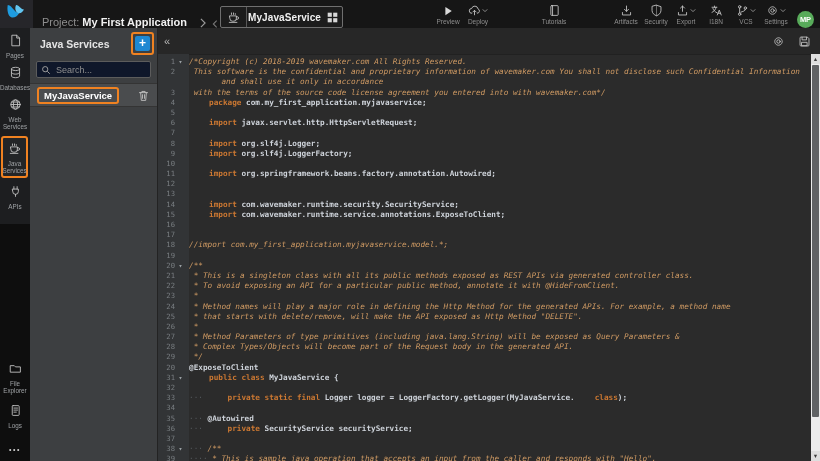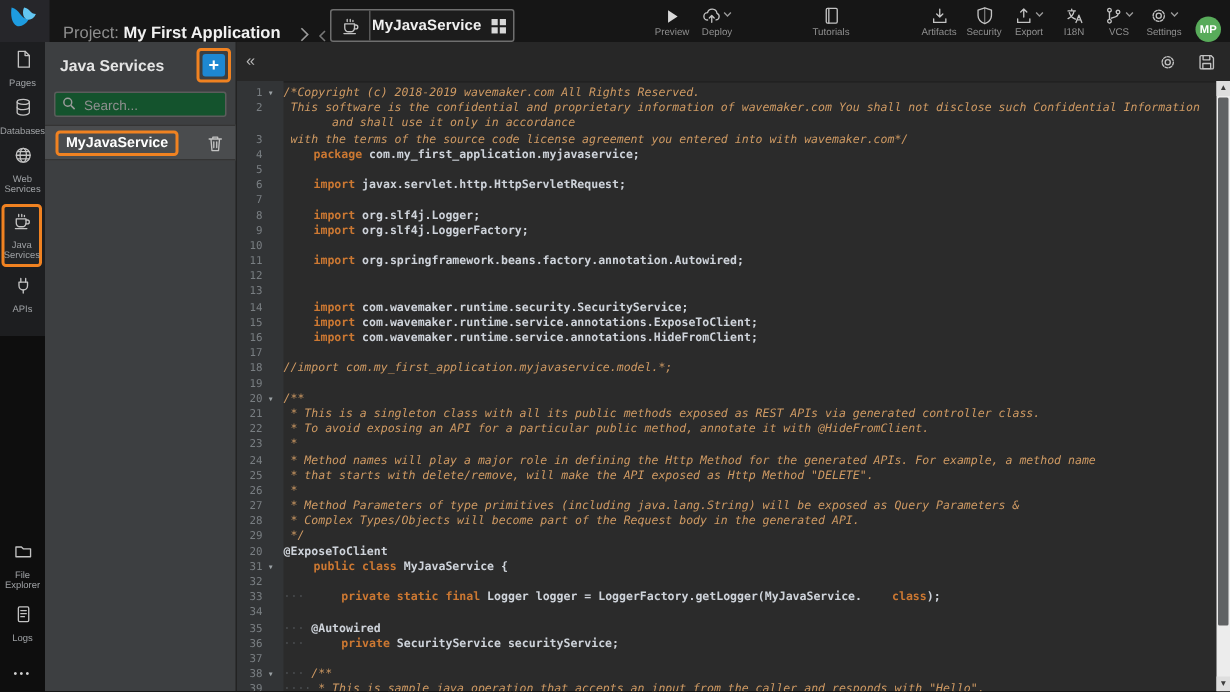--- a/index.html
+++ b/index.html
@@ -35,21 +35,21 @@
   .rail-bottom .rail-item{margin-bottom:9px;}
   .rail-more{color:#d0d0d0;font-size:7px;letter-spacing:1.5px;margin-top:8px;}
 
   
   .panel{position:absolute;left:30px;top:28px;width:128px;bottom:0;background:#3d3f41;border-right:1px solid #232323;box-sizing:border-box;z-index:4;}
   .panel-header{height:27px;display:flex;align-items:center;padding:2px 3px 0 10px;}
   .panel-title{font-size:10.5px;font-weight:bold;color:#e4e4e4;flex:1;}
   .add-wrap{border:2px solid var(--accent,#f08221);border-radius:3px;padding:2px;cursor:pointer;}
   .add-btn{width:15px;height:15px;background:var(--addblue,#1e88d2);color:#fff;font-size:12px;line-height:14px;text-align:center;border-radius:2px;font-weight:bold;}
   .search-row{padding:4px 6px 5px;}
-  .search-box{height:15px;border:1px solid #5c5c5c;border-radius:2px;background:#14532d;display:flex;align-items:center;padding:0 4px;gap:3px;}
+  .search-box{height:15px;border:1px solid #5c5c5c;border-radius:2px;background:#0f172a;display:flex;align-items:center;padding:0 4px;gap:3px;}
   .search-box input{background:transparent;border:0;outline:0;color:#c4c4c4;font-size:9px;width:100%;font-family:"Liberation Sans",sans-serif;}
   .search-box input::placeholder{color:#8f8f8f;}
   .svc-row{height:22px;background:#4a4c4e;border-top:1px solid #343434;border-bottom:1px solid #343434;display:flex;align-items:center;padding:0 7px;cursor:pointer;}
   .svc-name{border:2px solid var(--accent,#f08221);border-radius:3px;color:#fff;font-size:9.5px;font-weight:bold;padding:1px 5px;white-space:nowrap;}
   .svc-trash{margin-left:auto;display:flex;align-items:center;cursor:pointer;}
 
   
   .editor{position:absolute;left:158px;top:28px;right:0;bottom:0;background:#2b2b2b;}
   .ed-toolbar{height:26px;background:#272727;border-bottom:1px solid #212121;display:flex;align-items:center;padding:0 9px 0 6px;}
   .collapse{color:#b8b8b8;font-size:11px;line-height:11px;cursor:pointer;}
@@ -340,21 +340,21 @@
           <div class="crow"><span class="ln">6</span><span class="fold"></span><span class="ct"><span class="t-k">import</span><span class="t-p"> javax.servlet.http.HttpServletRequest;</span></span></div>
           <div class="crow"><span class="ln">7</span><span class="fold"></span><span class="ct"></span></div>
           <div class="crow"><span class="ln">8</span><span class="fold"></span><span class="ct"><span class="t-k">import</span><span class="t-p"> org.slf4j.Logger;</span></span></div>
           <div class="crow"><span class="ln">9</span><span class="fold"></span><span class="ct"><span class="t-k">import</span><span class="t-p"> org.slf4j.LoggerFactory;</span></span></div>
           <div class="crow"><span class="ln">10</span><span class="fold"></span><span class="ct"></span></div>
           <div class="crow"><span class="ln">11</span><span class="fold"></span><span class="ct"><span class="t-k">import</span><span class="t-p"> org.springframework.beans.factory.annotation.Autowired;</span></span></div>
           <div class="crow"><span class="ln">12</span><span class="fold"></span><span class="ct"></span></div>
           <div class="crow"><span class="ln">13</span><span class="fold"></span><span class="ct"></span></div>
           <div class="crow"><span class="ln">14</span><span class="fold"></span><span class="ct"><span class="t-k">import</span><span class="t-p"> com.wavemaker.runtime.security.SecurityService;</span></span></div>
           <div class="crow"><span class="ln">15</span><span class="fold"></span><span class="ct"><span class="t-k">import</span><span class="t-p"> com.wavemaker.runtime.service.annotations.ExposeToClient;</span></span></div>
-          <div class="crow"><span class="ln">16</span><span class="fold"></span><span class="ct"><span class="t-k">import</span><span class="t-p"> com.wavemaker.runtime.service.annotations.HideFromClient;</span></span></div>
+          <div class="crow"><span class="ln">16</span><span class="fold"></span></div>
           <div class="crow"><span class="ln">17</span><span class="fold"></span><span class="ct"></span></div>
           <div class="crow"><span class="ln">18</span><span class="fold"></span><span class="ct"><span class="t-c">//import com.my_first_application.myjavaservice.model.*;</span></span></div>
           <div class="crow"><span class="ln">19</span><span class="fold"></span><span class="ct"></span></div>
           <div class="crow"><span class="ln">20</span><span class="fold">▾</span><span class="ct"><span class="t-c">/**</span></span></div>
           <div class="crow"><span class="ln">21</span><span class="fold"></span><span class="ct"><span class="t-c"> * This is a singleton class with all its public methods exposed as REST APIs via generated controller class.</span></span></div>
           <div class="crow"><span class="ln">22</span><span class="fold"></span><span class="ct"><span class="t-c"> * To avoid exposing an API for a particular public method, annotate it with @HideFromClient.</span></span></div>
           <div class="crow"><span class="ln">23</span><span class="fold"></span><span class="ct"><span class="t-c"> *</span></span></div>
           <div class="crow"><span class="ln">24</span><span class="fold"></span><span class="ct"><span class="t-c"> * Method names will play a major role in defining the Http Method for the generated APIs. For example, a method name</span></span></div>
           <div class="crow"><span class="ln">25</span><span class="fold"></span><span class="ct"><span class="t-c"> * that starts with delete/remove, will make the API exposed as Http Method "DELETE".</span></span></div>
           <div class="crow"><span class="ln">26</span><span class="fold"></span><span class="ct"><span class="t-c"> *</span></span></div>

